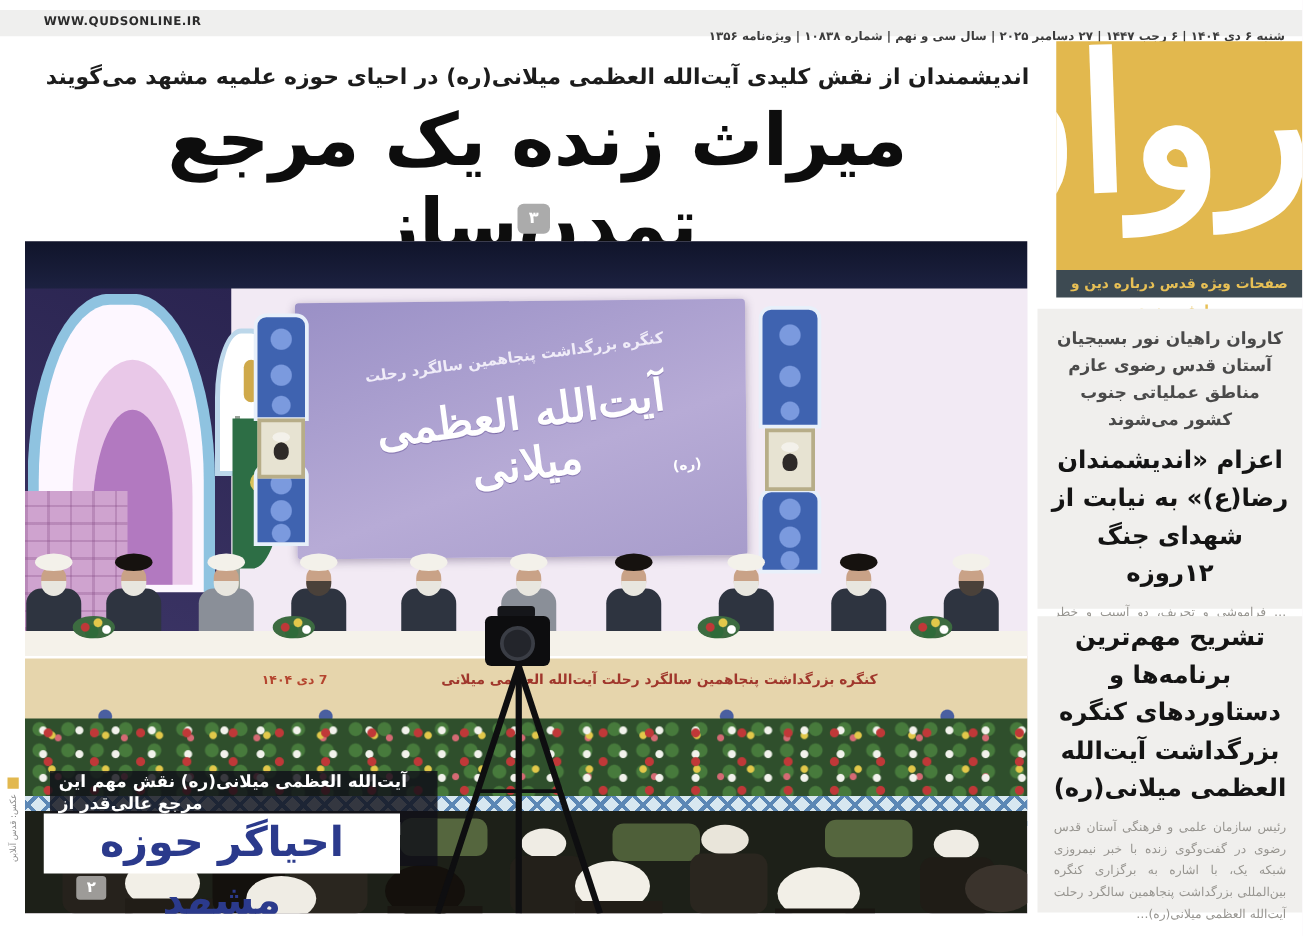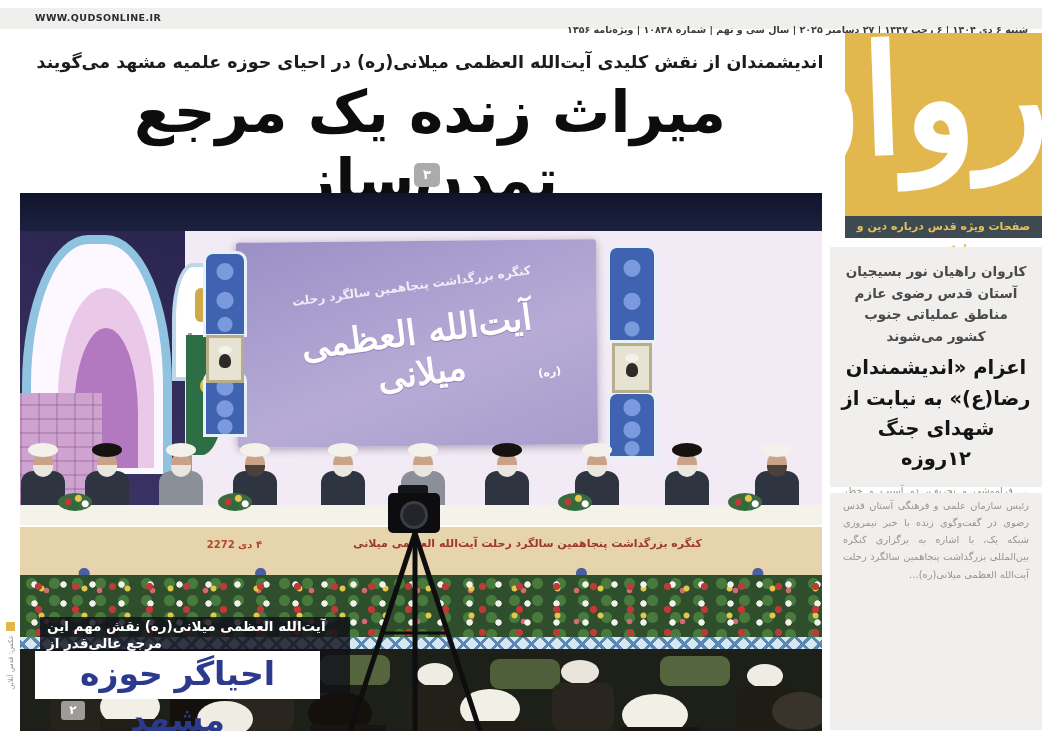--- a/index.html
+++ b/index.html
@@ -230,21 +230,21 @@
     </div>
 
     <div class="cloth"></div>
     <div class="bouquet" style="right:60px"></div>
     <div class="bouquet" style="right:230px"></div>
     <div class="bouquet" style="right:400px"></div>
     <div class="bouquet" style="right:570px"></div>
     <div class="bouquet" style="right:730px"></div>
     <div class="table-front">
       <span class="table-text">کنگره بزرگداشت پنجاهمین سالگرد رحلت آیت‌الله العظمی میلانی</span>
-      <span class="table-date">۴ دی 2272</span>
+      <span class="table-date">7 دی ۱۴۰۴</span>
     </div>
 
     <div class="flowers"></div>
     <div class="tile-strip"></div>
 
     <svg class="audience" width="802" height="82" viewBox="0 0 802 82">
       <rect x="0" y="0" width="802" height="82" fill="#1d2018"></rect>
       <rect x="120" y="8" width="70" height="30" rx="9" fill="#55663e"></rect>
       <rect x="300" y="6" width="70" height="30" rx="9" fill="#55663e"></rect>
       <rect x="470" y="10" width="70" height="30" rx="9" fill="#4e5f39"></rect>
@@ -300,17 +300,18 @@
   </div>
 
   <div class="sidebar-article sa1">
     <div class="sa-kicker">کاروان راهیان نور بسیجیان آستان قدس رضوی عازم مناطق عملیاتی جنوب کشور می‌شوند</div>
     <div class="sa-title">اعزام «اندیشمندان رضا(ع)» به نیابت از شهدای جنگ ۱۲روزه</div>
     <div class="sa-body">… فراموشی و تحریف، دو آسیب و خطر بزرگی است که در کمین هر حادثه بزرگ تاریخی قرار دارد. اردوهای راهیان نور و بازدید از مناطق عملیاتی، یک سنت حسنه به منظور پیشگیری از دو آسیب فراموشی و تحریف است…</div>
     <div class="sa-badge">۲</div>
   </div>
 
   <div class="sidebar-article sa2">
+    <div class="sa-title">تشریح مهم‌ترین برنامه‌ها و دستاوردهای کنگره بزرگداشت آیت‌الله العظمی میلانی(ره)</div>
     <div class="sa-body">رئیس سازمان علمی و فرهنگی آستان قدس رضوی در گفت‌وگوی زنده با خبر نیمروزی شبکه یک، با اشاره به برگزاری کنگره بین‌المللی بزرگداشت پنجاهمین سالگرد رحلت آیت‌الله العظمی میلانی(ره)…</div>
 
   </div>
 
 </div>
 
 </body></html>

